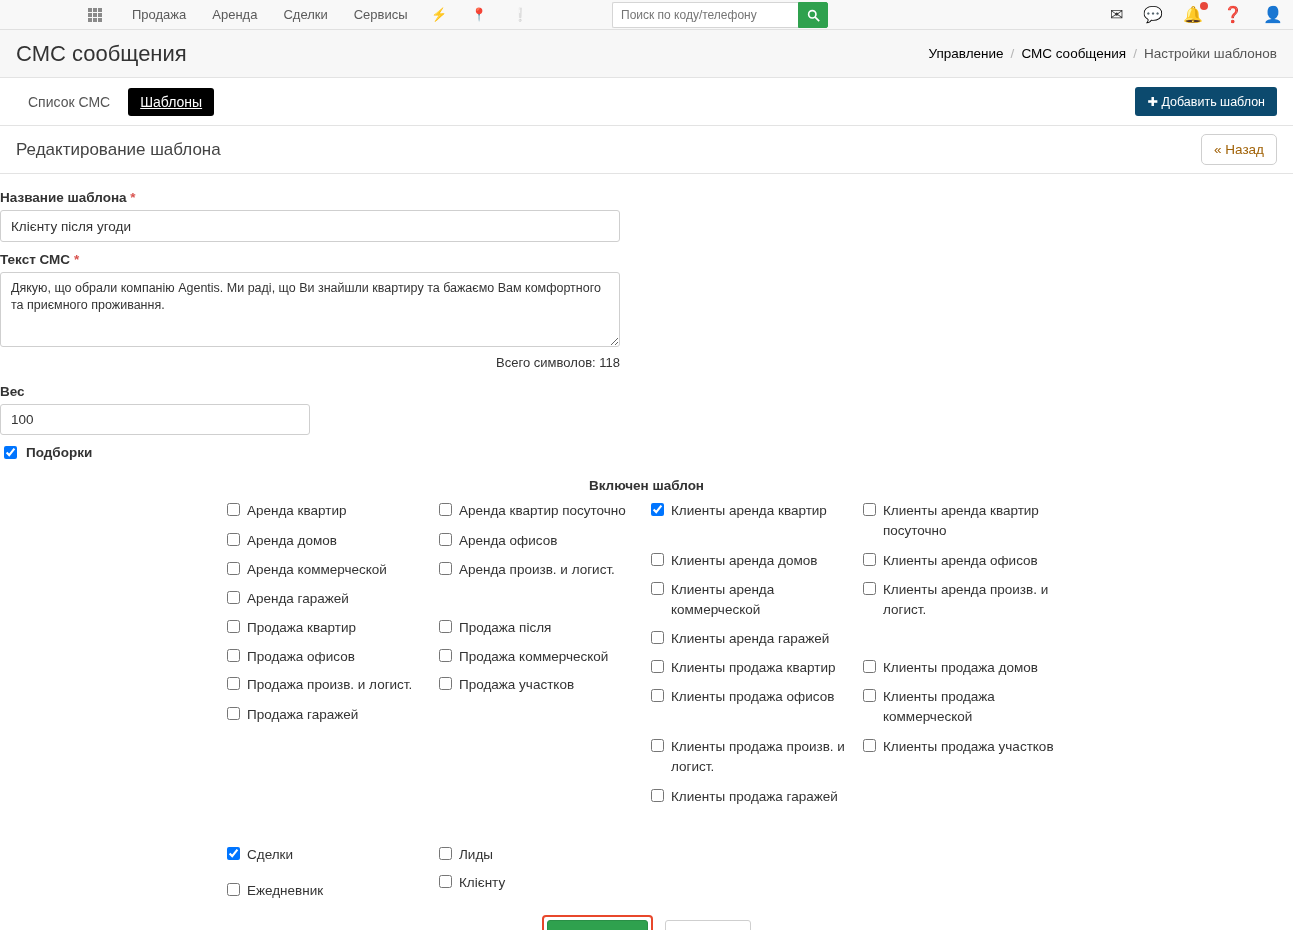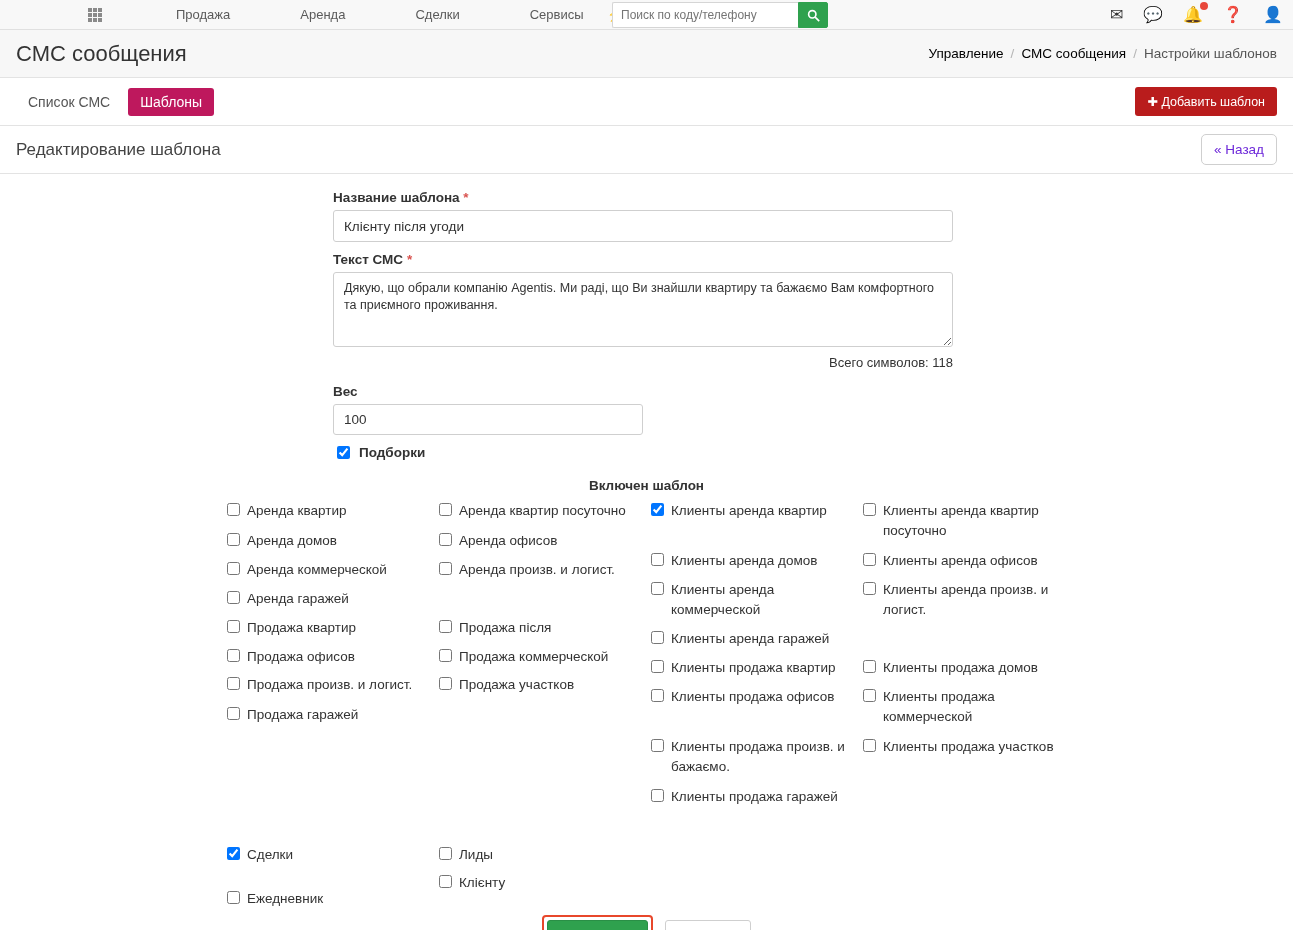--- a/index.html
+++ b/index.html
@@ -32,21 +32,21 @@
   }
   .topnav .grid-icon i { background: #8a8a8a; display: block; }
   .topnav .menu {
     display: flex;
     align-items: center;
     gap: 26px;
     margin-left: 30px;
     font-size: 13px;
     color: #5a5a5a;
   }
-  .topnav .menu span { white-space: nowrap; margin-left: 44px; }
+  .topnav .menu span { white-space: nowrap; }
   .topnav .icons-mid { display: flex; gap: 24px; margin-left: 24px; color: #7a7a7a; font-size: 13px; }
   .search-wrap {
     position: absolute;
     left: 612px; top: 0px;
     display: flex;
     align-items: center;
     height: 30px;
   }
   .search-wrap input {
     width: 186px;
@@ -104,23 +104,23 @@
     background: #fff;
   }
   .tabs { display: flex; align-items: center; gap: 6px; }
   .tab {
     font-size: 14px;
     color: #555;
     padding: 6px 12px;
     border-radius: 3px;
     cursor: pointer;
   }
-  .tab.active { background: #be185d; color: #fff; }
+  .tab.active { background: #000000; color: #fff; text-decoration: underline; }
   .btn-add {
-    background: #b91c1c;
+    background: #0c4a6e;
     color: #fff;
     border: none;
     border-radius: 3px;
     font-size: 12.5px;
     padding: 7px 12px;
     cursor: pointer;
   }
 
   
   .section-row {
@@ -131,28 +131,28 @@
     justify-content: space-between;
     padding: 0 16px;
     background: #fff;
   }
   .section-title { font-size: 17px; color: #444; font-weight: 400; }
   .btn-back {
     background: #fff;
     border: 1px solid #cfcfcf;
     border-radius: 5px;
     font-size: 13.5px;
-    color: #6d28d9;
+    color: #a16207;
     padding: 7px 12px;
     cursor: pointer;
   }
 
   
   .form-area { padding-top: 16px; }
-  .field { margin-left: 333px; }
+  .field { }
   .label { font-size: 13.5px; font-weight: bold; color: #333; margin-bottom: 5px; }
   .req { color: #d9534f; font-weight: bold; }
   input.text-input {
     width: 620px;
     height: 32px;
     border: 1px solid #cfcfcf;
     border-radius: 3px;
     padding: 0 10px;
     font-size: 13.5px;
     color: #333;
@@ -463,21 +463,21 @@
       <label class="chk-item" style="top:157px">
         <input type="checkbox" style="">
         <span>Клиенты продажа квартир</span>
       </label>
       <label class="chk-item" style="top:186px">
         <input type="checkbox" style="">
         <span>Клиенты продажа офисов</span>
       </label>
       <label class="chk-item" style="top:236px">
         <input type="checkbox" style="">
-        <span>Клиенты продажа произв. и бажаємо.</span>
+        <span>Клиенты продажа произв. и логист.</span>
       </label>
       <label class="chk-item" style="top:286px">
         <input type="checkbox" style="">
         <span>Клиенты продажа гаражей</span>
       </label>
     </div>
 
     <div class="col col4">
       <label class="chk-item" style="top:0px">
         <input type="checkbox" style="">
@@ -508,21 +508,21 @@
 
   <div class="bottom-checks">
     <label class="chk-item" style="left:227px; top:0px">
       <input type="checkbox" checked="" style="">
       <span>Сделки</span>
     </label>
     <label class="chk-item" style="left:439px; top:0px">
       <input type="checkbox" style="">
       <span>Лиды</span>
     </label>
-    <label class="chk-item" style="left:227px; top:44px">
+    <label class="chk-item" style="left:227px; top:36px">
       <input type="checkbox" style="">
       <span>Ежедневник</span>
     </label>
     <label class="chk-item" style="left:439px; top:28px">
       <input type="checkbox" style="">
       <span>Клієнту</span>
     </label>
   </div>
 
   <div class="actions">

